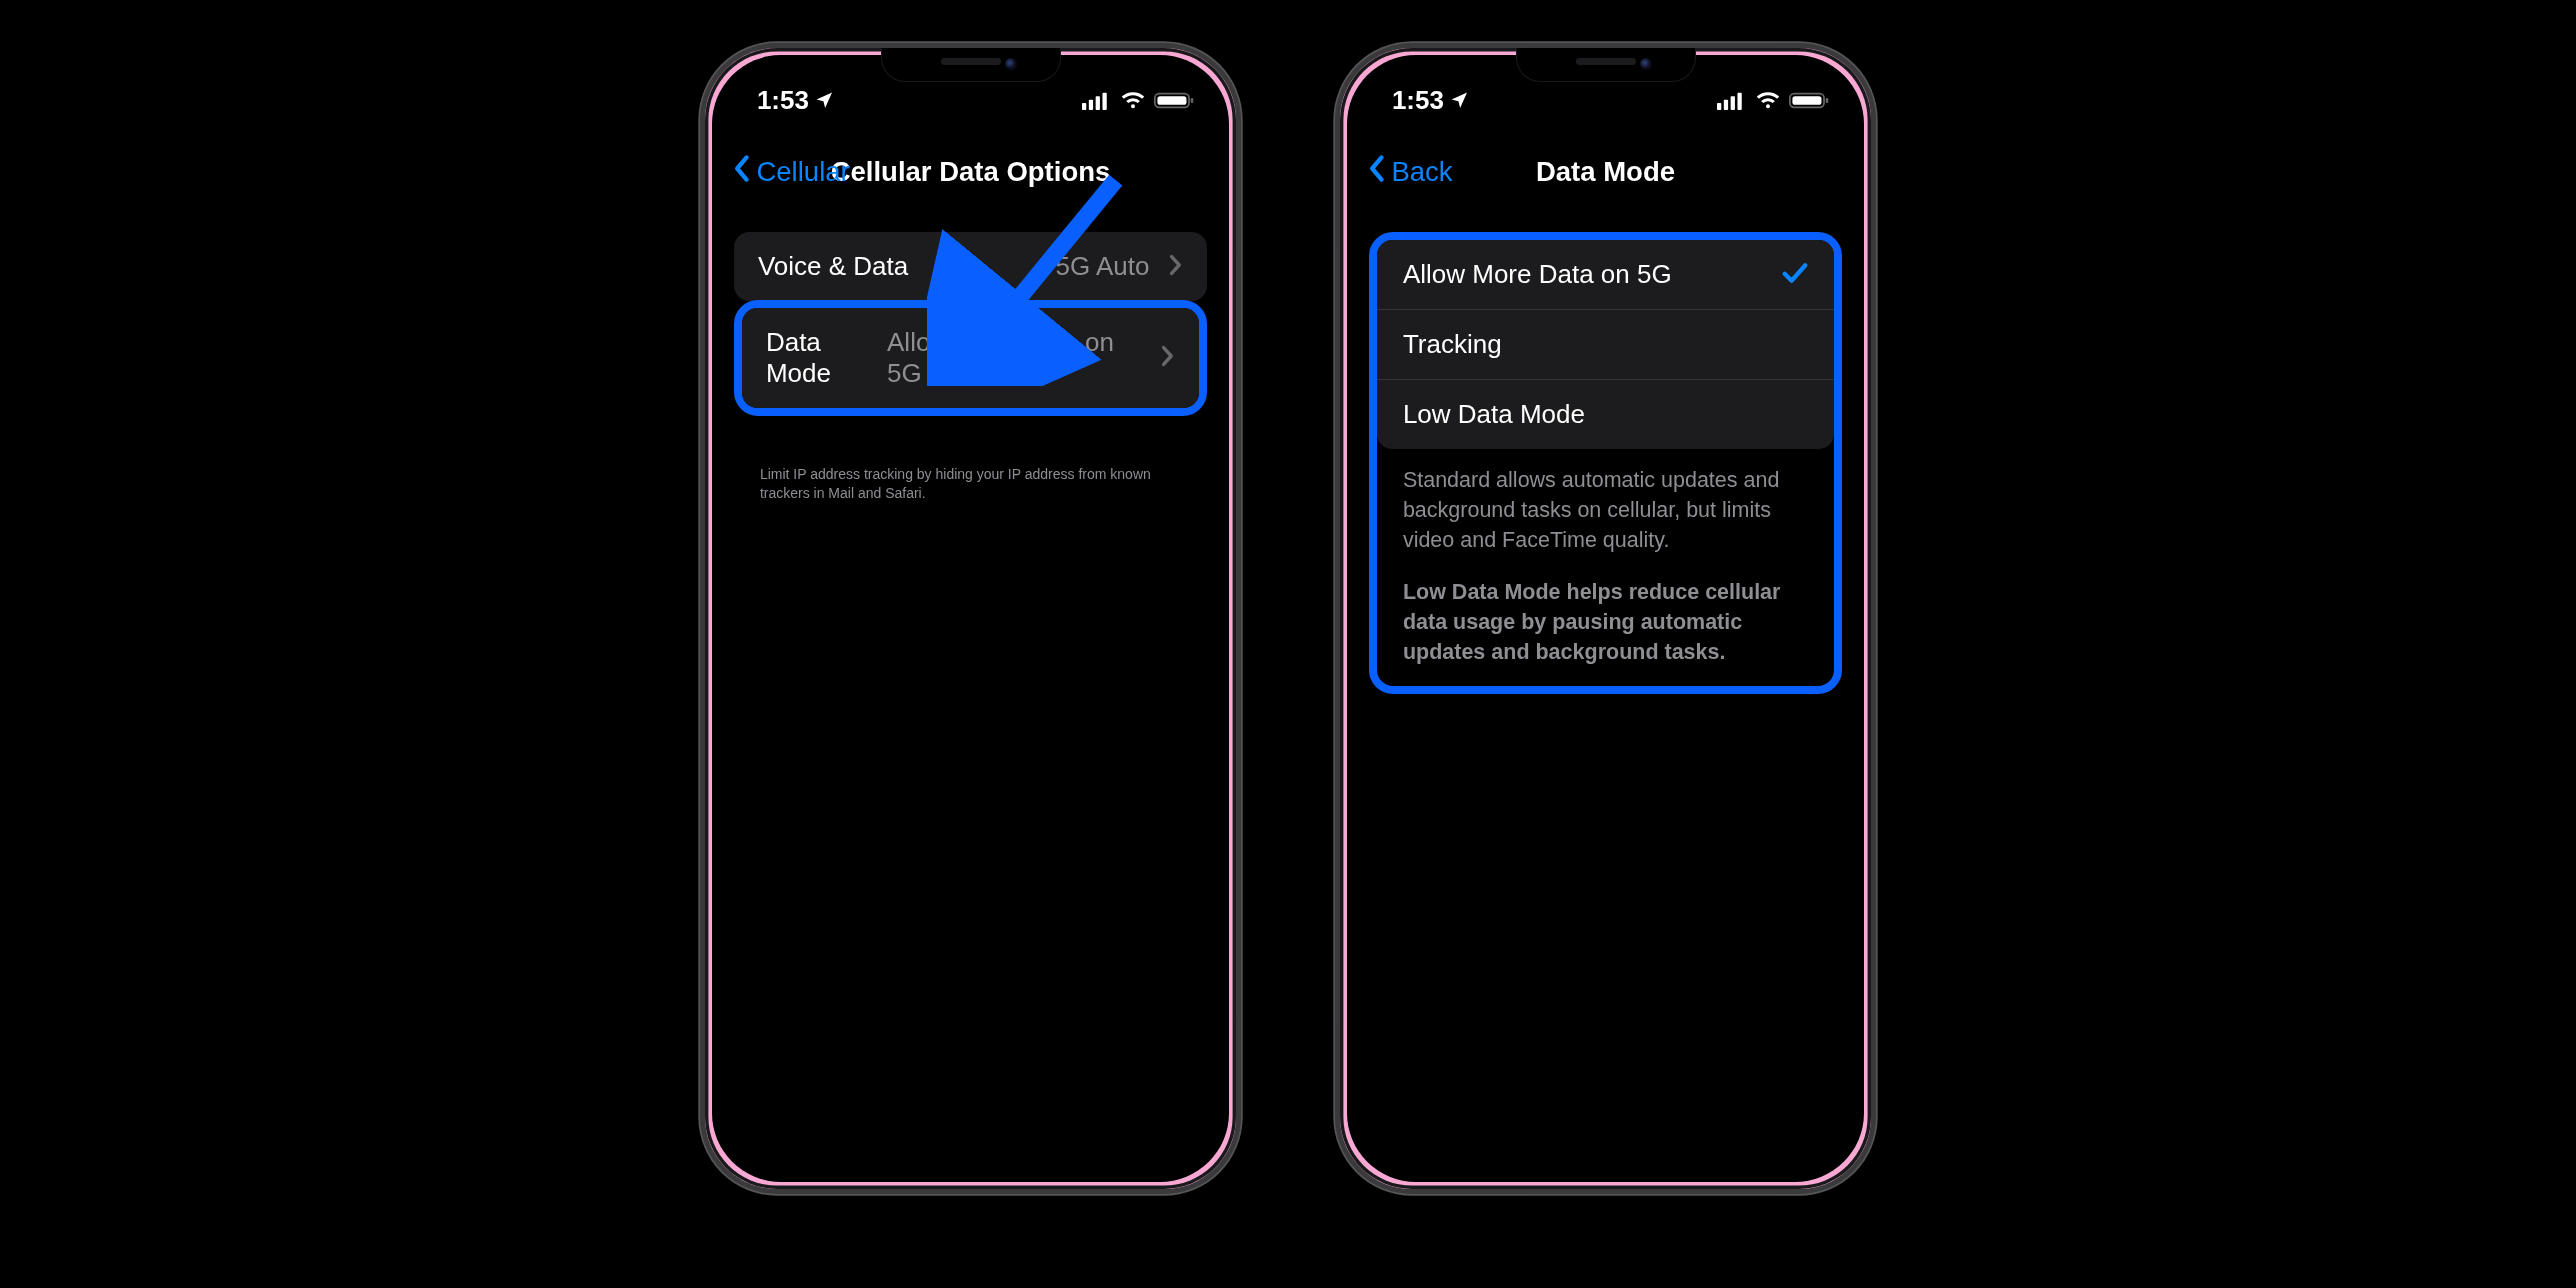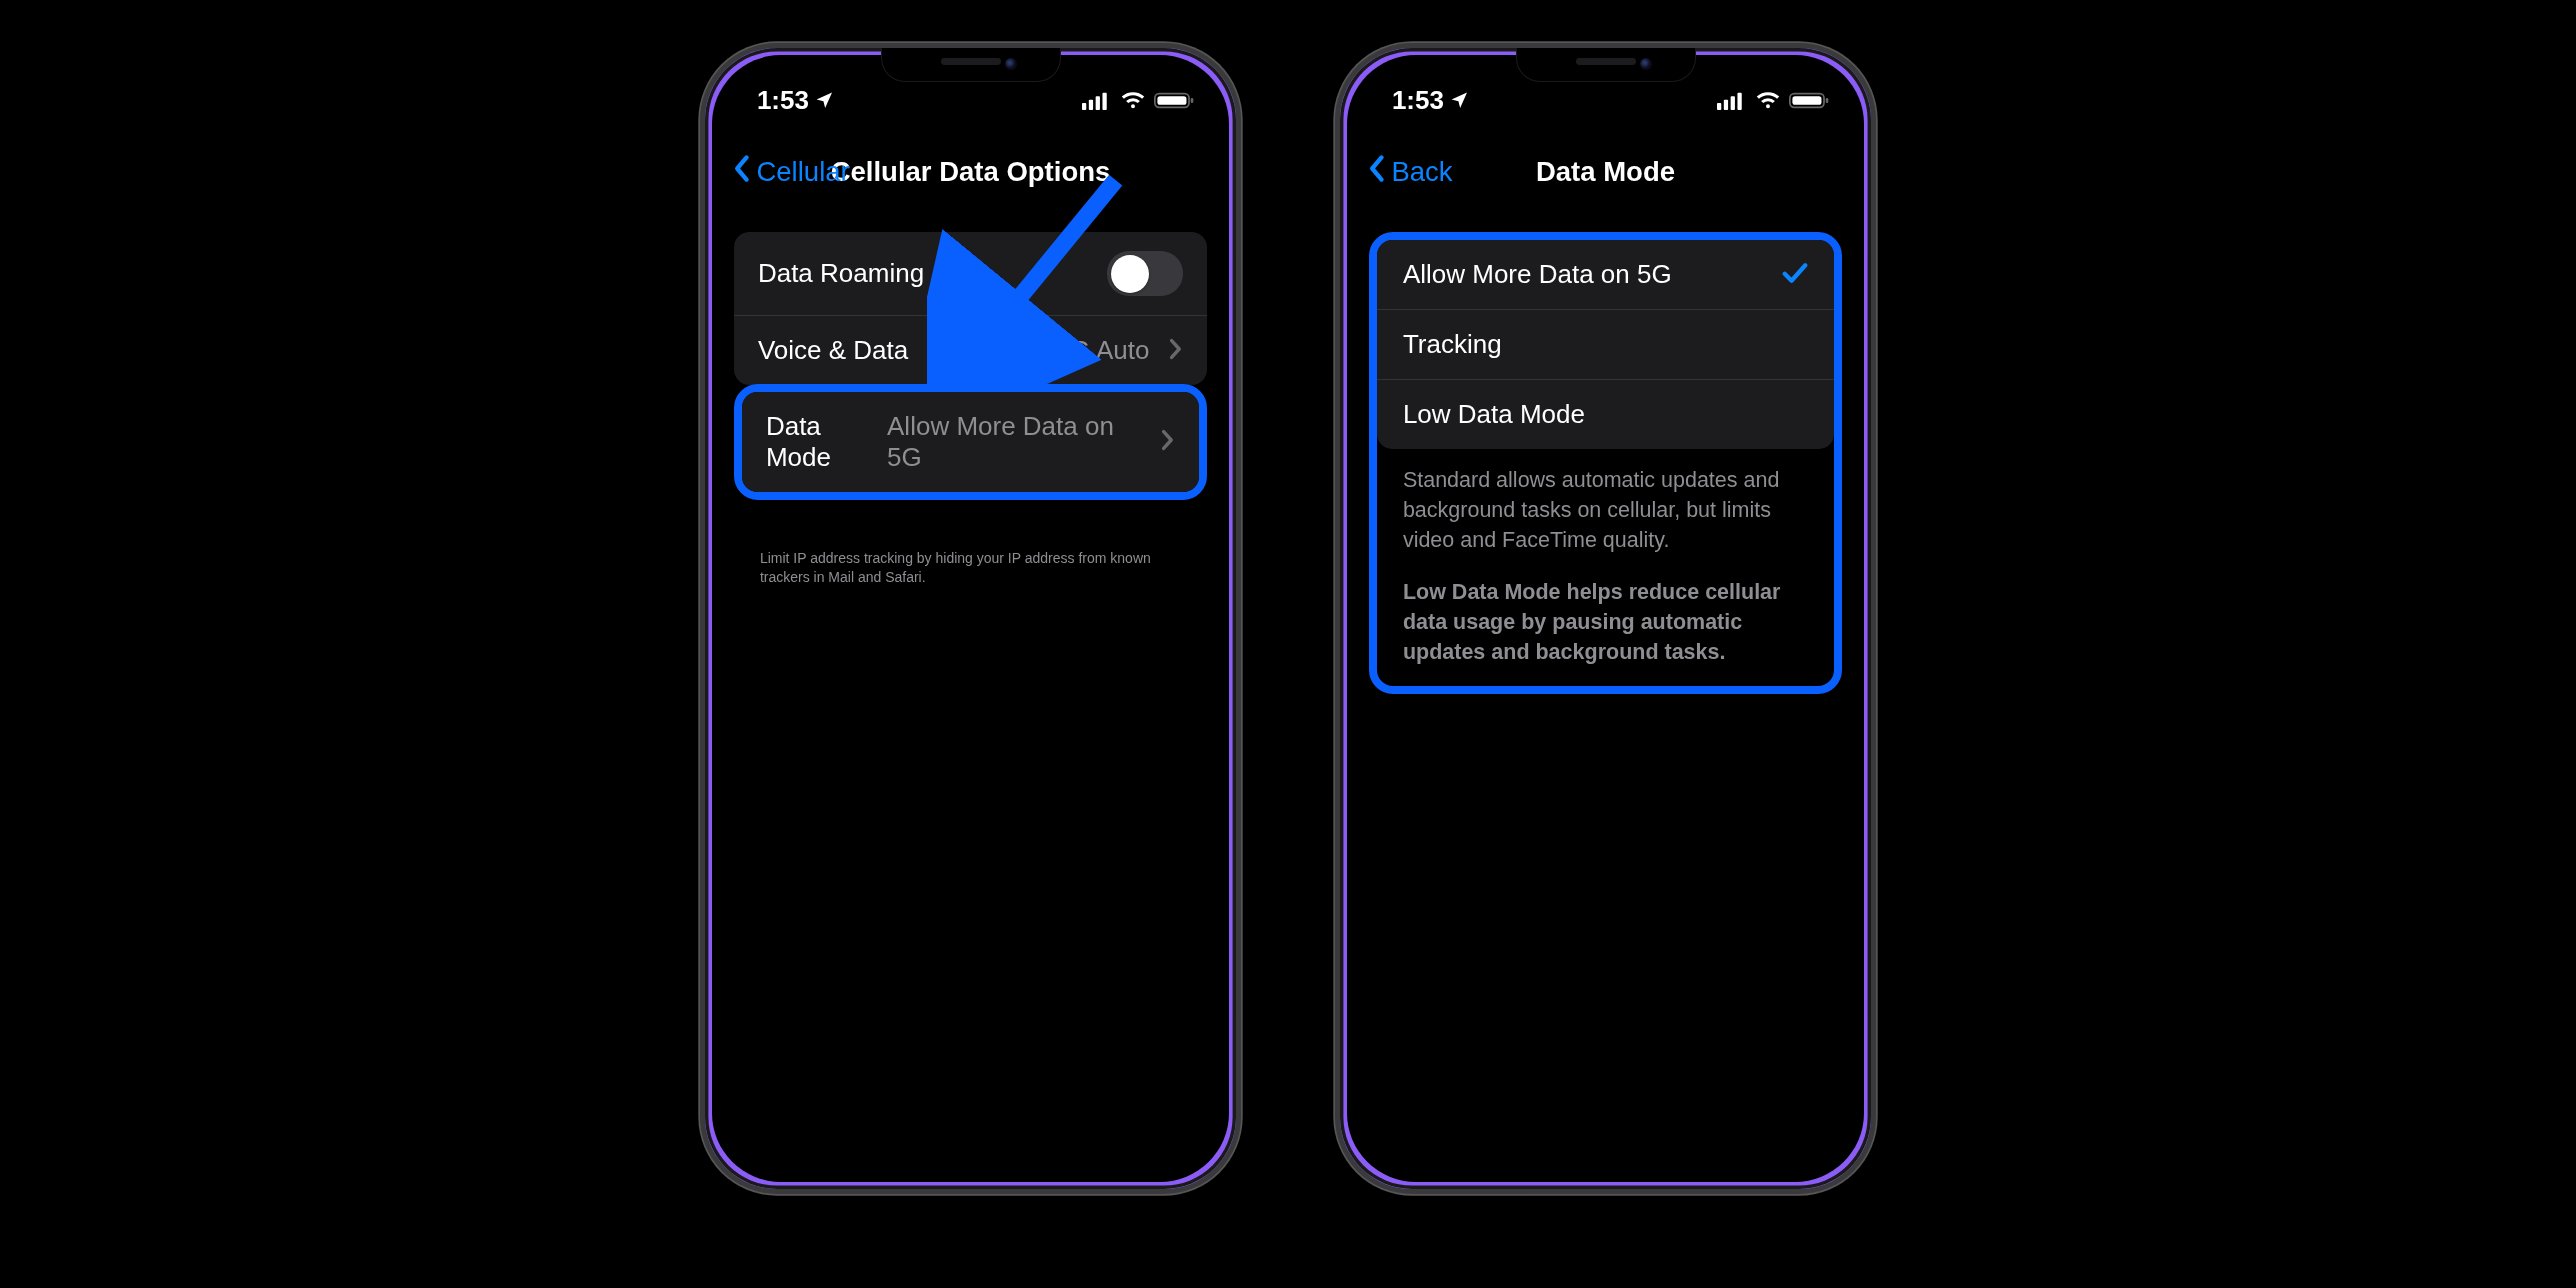--- a/index.html
+++ b/index.html
@@ -11,21 +11,21 @@
     display: flex;
     justify-content: center;
     align-items: flex-start;
     gap: 94px;
     padding-top: 43px;
     overflow: hidden;
   }
   .phone {
     width: 541px;
     height: 1151px;
-    background: #8b5cf6;
+    background: #f9a8d4;
     border-radius: 77px;
     border: 5.2px solid #3a3a3c;
     position: relative;
     box-shadow: inset 0 0 0 3.4px #1a1a1c, 0 0 0 1.7px #555;
     overflow: hidden;
   }
   .phone::before { 
     content:"";
   }
   .notch {
@@ -213,26 +213,20 @@
         <defs>
             <marker id="ah1" markerWidth="12" markerHeight="12" refX="4" refY="6" orient="auto">
               <path d="M0,0 L12,6 L0,12 Z" fill="#0a60ff"></path>
             </marker>
           </defs>
         <line x1="220" y1="20" x2="60" y2="215" stroke="#0a60ff" stroke-width="20" marker-end="url(#ah1)"></line>
       </svg>
 
       <div class="group">
         <div class="cell">
-          <span class="cell-label">Data Roaming</span>
-          <div class="toggle off">
-              <div class="knob"></div>
-            </div>
-        </div>
-        <div class="cell">
           <span class="cell-label">Voice &amp; Data</span>
           <div class="cell-right">
             <span class="cell-value">5G Auto</span>
             <span class="chevron-right">
               <svg width="13.7" height="22" viewBox="0 0 16 26" fill="none" stroke-width="4" stroke-linecap="round" stroke-linejoin="round">
                   <polyline points="3,3 12,13 3,23"></polyline>
                 </svg>
             </span>
           </div>
         </div>

